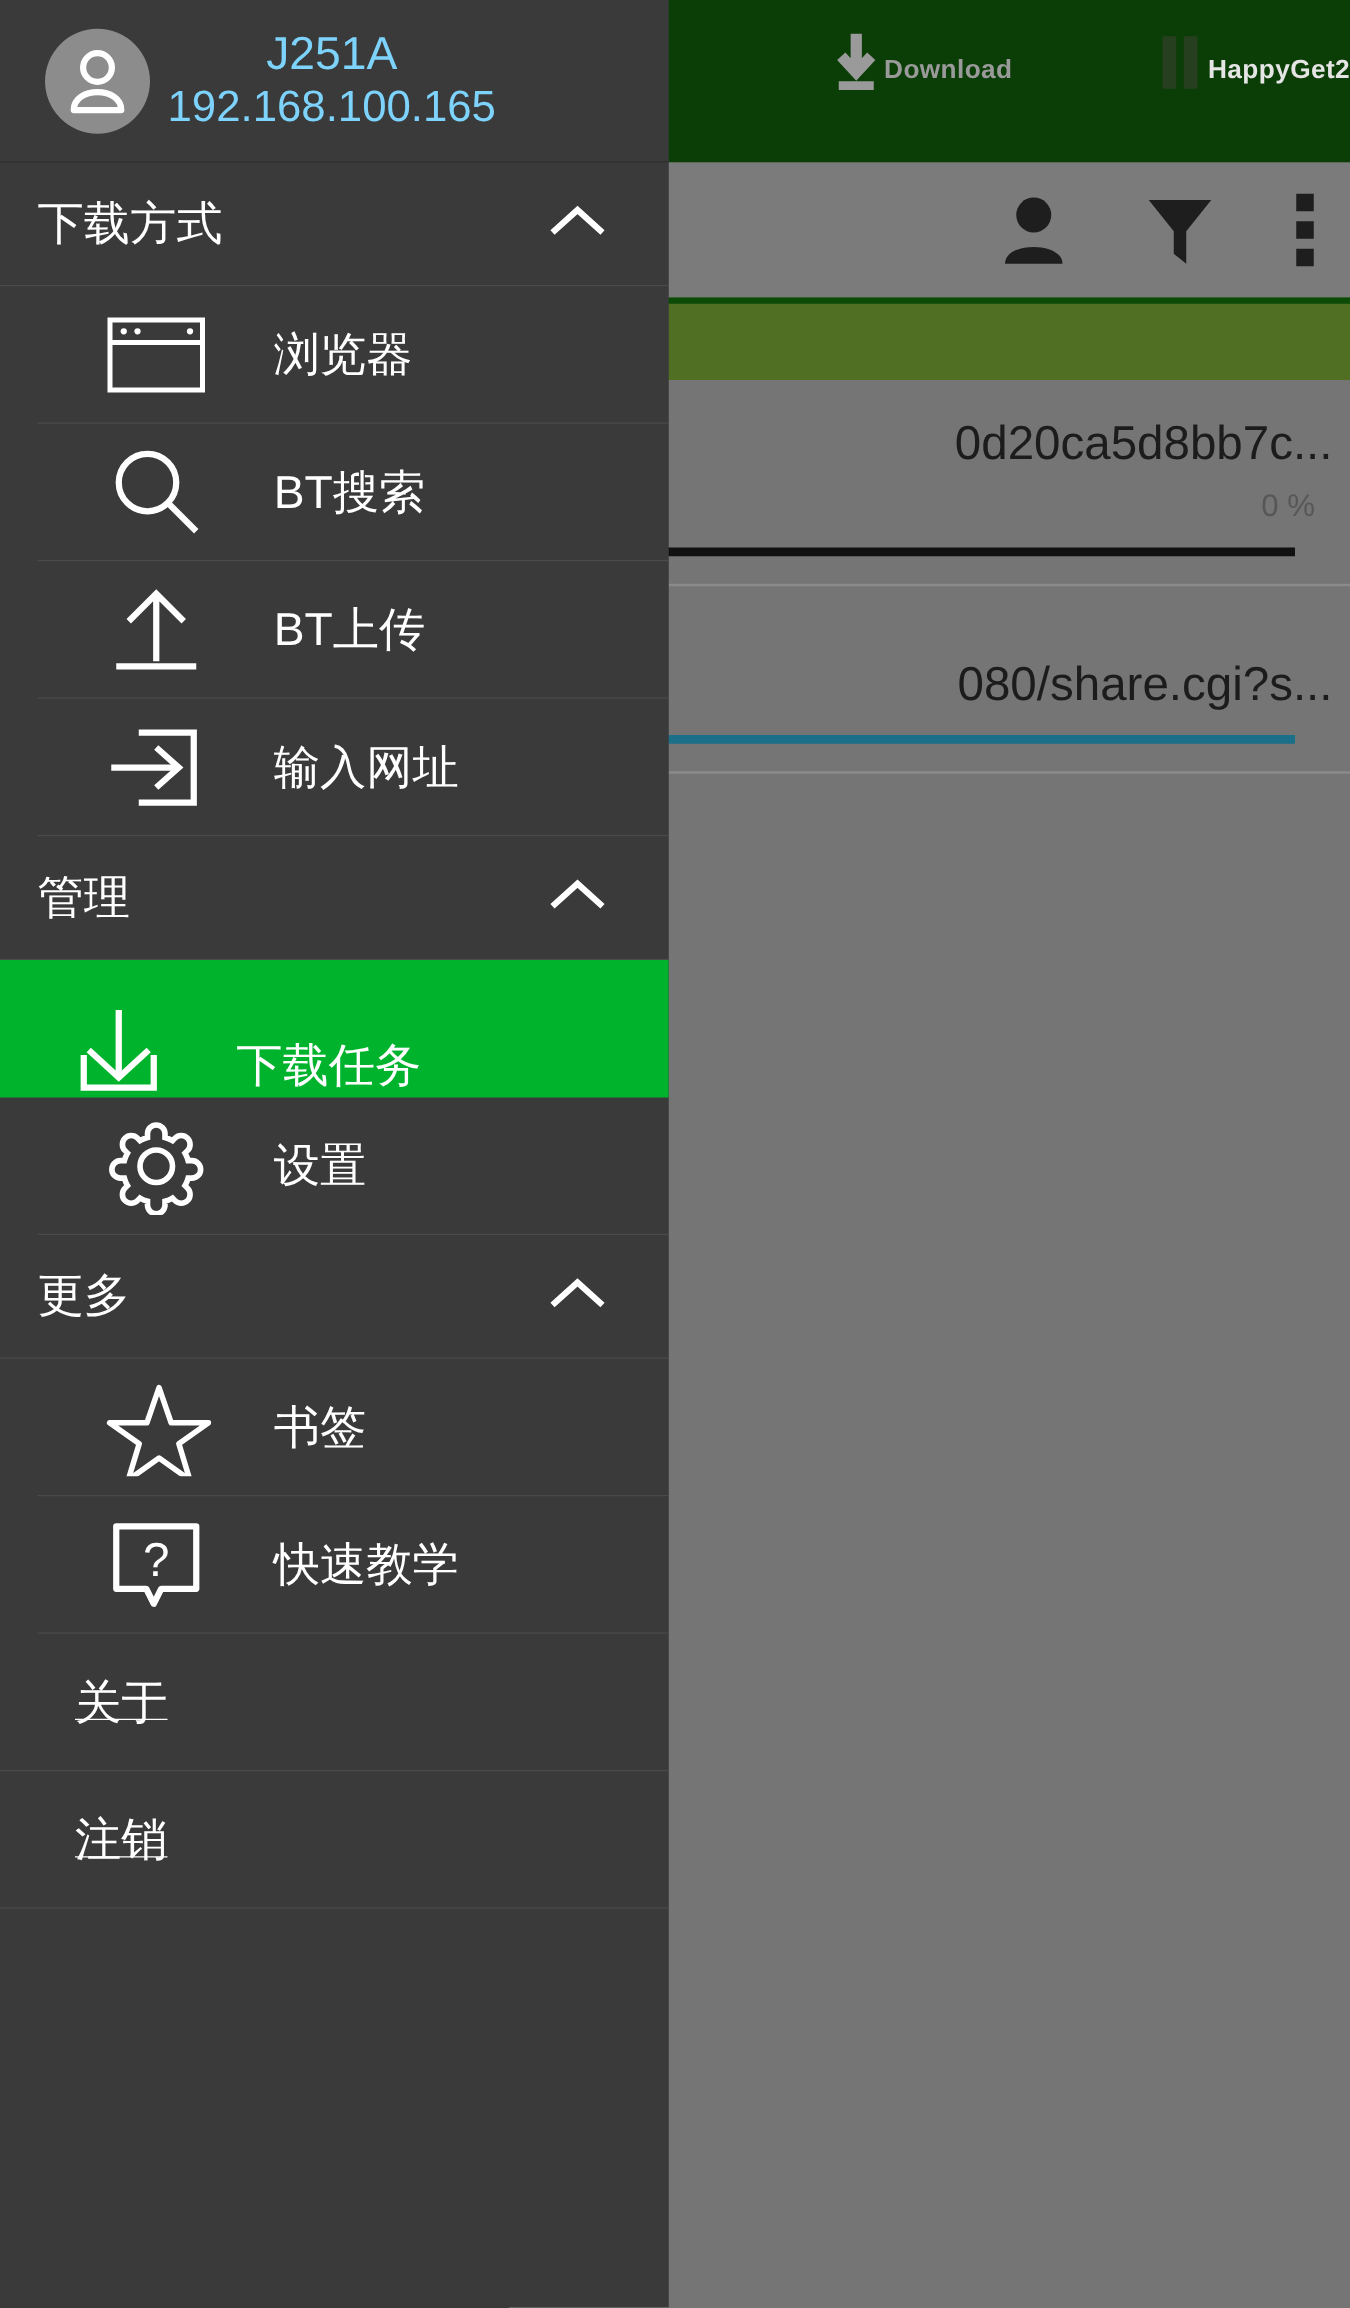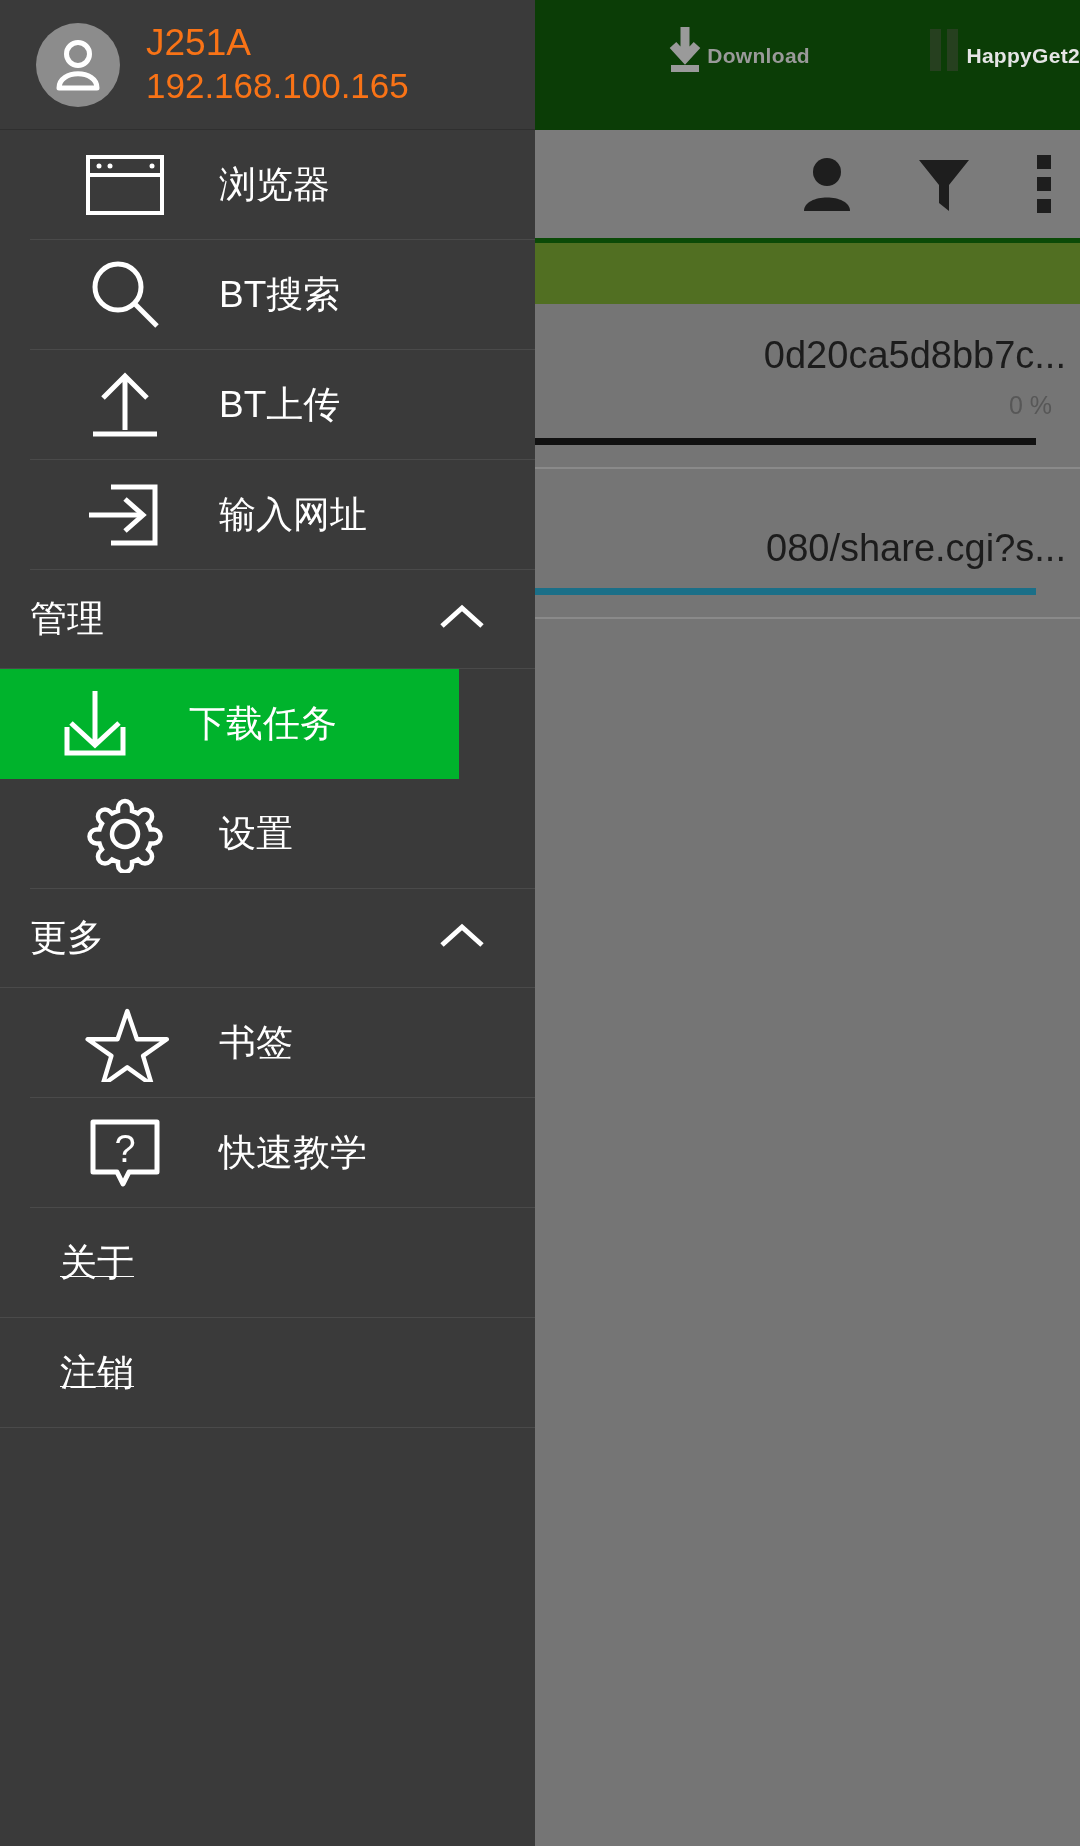--- a/index.html
+++ b/index.html
@@ -118,21 +118,21 @@
     padding-left: 36px;
     border-bottom: 1px solid #2f2f2f;
   }
   .avatar {
     width: 84px; height: 84px;
     border-radius: 50%;
     background: #8c8c8c;
     display: flex; align-items: center; justify-content: center;
     flex: 0 0 auto;
   }
-  .profile-text { margin-left: 26px; color: #f97316; }
+  .profile-text { margin-left: 14px; color: #7dd3fc; text-align: center; }
   .profile-name { font-size: 37px; line-height: 1.15; }
   .profile-ip { font-size: 35px; line-height: 1.2; }
 
   .section {
     height: 99px;
     display: flex;
     align-items: center;
     justify-content: space-between;
     padding: 0 30px 0 30px;
     color: #fff;
@@ -148,23 +148,24 @@
     padding-left: 55px;
     color: #fff;
     border-bottom: 1px solid #4a4a4a;
     margin-left: 30px;
     width: 505px;
     gap: 32px;
   }
   .item.selected {
     background: #00b32c;
     margin-left: 0;
-    width: 459px;
+    width: 535px;
     padding-left: 55px;
     border-bottom: none;
+    align-items: flex-end;
   }
   .item-ico {
     width: 84px;
     flex: 0 0 auto;
     display: flex;
     align-items: center;
   }
   .item-label { font-size: 37px; margin-left: 18px; }
 
   .plain {
@@ -260,20 +261,28 @@
           <circle cx="27" cy="18" r="11.5" fill="none" stroke="#fff" stroke-width="5"></circle>
           <path d="M8 52 C8 33 46 33 46 52 Z" fill="none" stroke="#fff" stroke-width="5" stroke-linejoin="round"></path>
         </svg>
       </div>
       <div class="profile-text">
         <div class="profile-name">J251A</div>
         <div class="profile-ip">192.168.100.165</div>
       </div>
     </div>
 
+    <div class="section">
+      <span class="section-title">下载方式</span>
+      <span class="chev">
+        <svg width="46" height="26" viewBox="0 0 46 26">
+            <path d="M3 22 L23 4 L43 22" stroke="#fff" stroke-width="5" fill="none"></path>
+          </svg>
+      </span>
+    </div>
 
     <div class="item">
       <span class="item-ico">
         <svg width="80" height="64" viewBox="0 0 80 64">
           <rect x="3" y="4" width="74" height="56" fill="none" stroke="#fff" stroke-width="4"></rect>
           <line x1="3" y1="22" x2="77" y2="22" stroke="#fff" stroke-width="4"></line>
           <circle cx="14" cy="13" r="2.5" fill="#fff"></circle>
           <circle cx="25" cy="13" r="2.5" fill="#fff"></circle>
           <circle cx="67" cy="13" r="2.5" fill="#fff"></circle>
         </svg>

